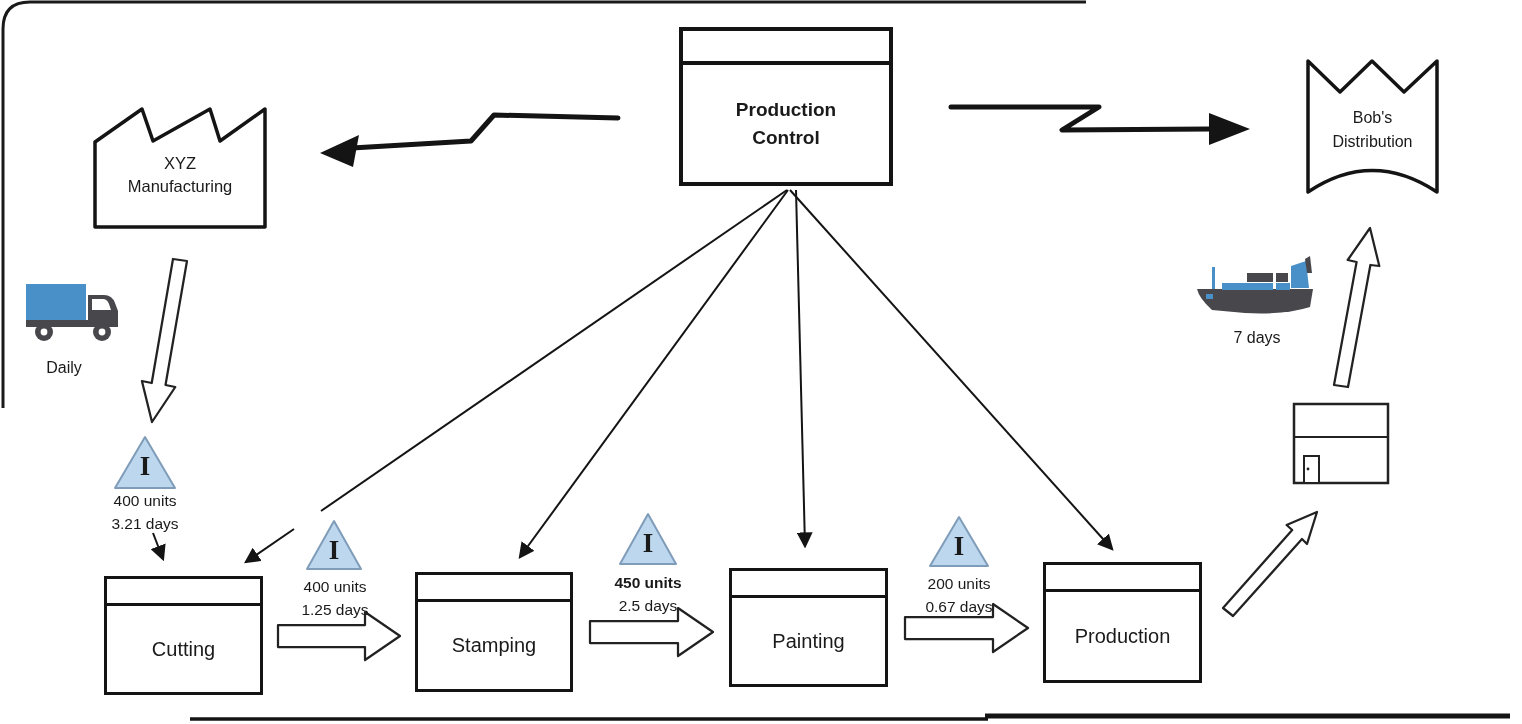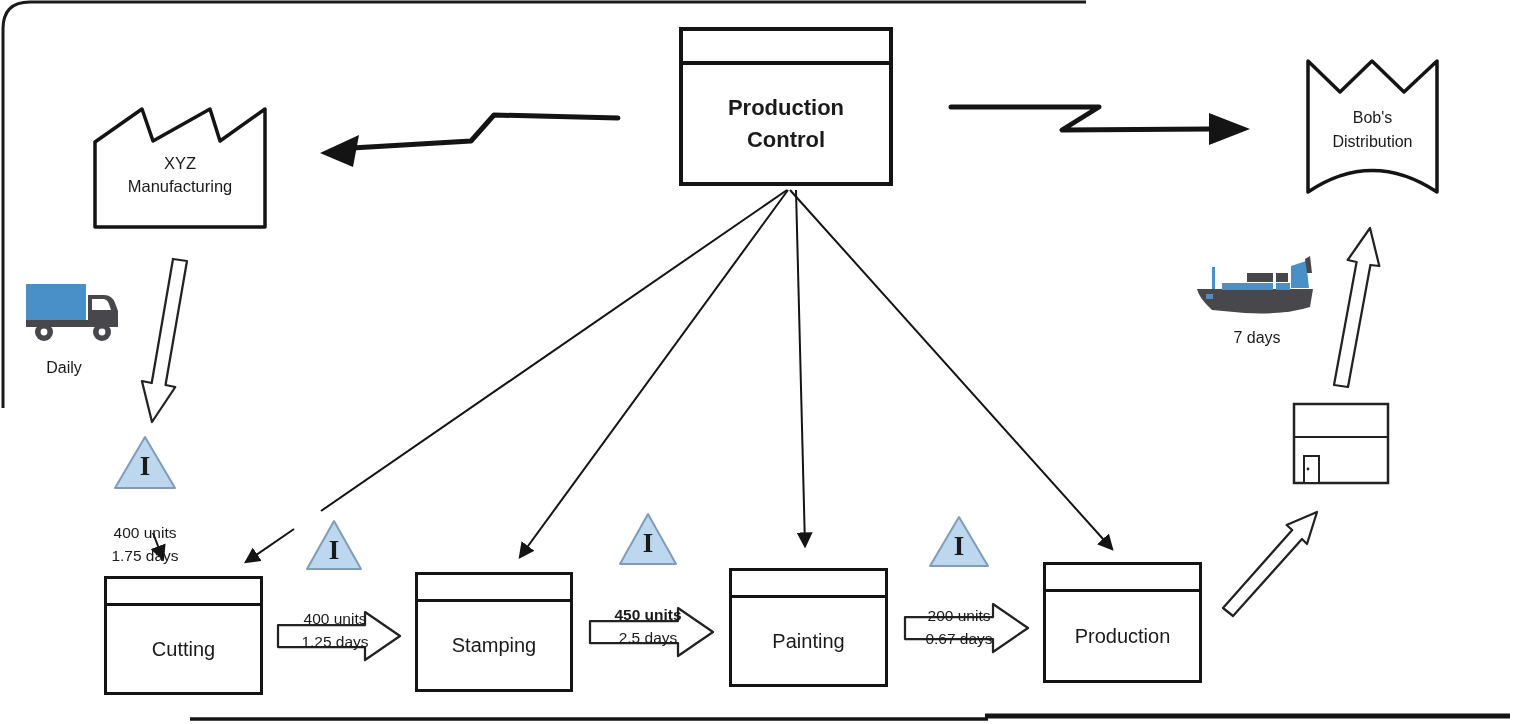--- a/index.html
+++ b/index.html
@@ -6,28 +6,28 @@
   #canvas{position:relative;width:1522px;height:724px;background:#fff;overflow:hidden;
           font-family:"Liberation Sans",sans-serif;color:#1a1a1a;}
   #diagram-svg{position:absolute;left:0;top:0;z-index:0;}
   .t{position:absolute;text-align:center;z-index:2;line-height:1.35;}
   .node{position:absolute;box-sizing:border-box;background:#fff;border:3px solid #141414;
         display:flex;flex-direction:column;z-index:1;}
   .node .band{box-sizing:border-box;border-bottom:3px solid #141414;}
   .node .lbl{flex:1;display:flex;align-items:center;justify-content:center;font-size:20px;}
   #pc-box{left:679px;top:27px;width:214px;height:159px;border-width:4px;}
   #pc-box .band{height:34px;border-bottom-width:4px;}
-  #pc-box .lbl{font-weight:bold;font-size:22px;line-height:1.45;text-align:center;padding:0 30px;}
+  #pc-box .lbl{font-weight:bold;font-size:19px;line-height:1.45;text-align:center;padding:0 30px;}
   #box-cutting{left:104px;top:576px;width:159px;height:119px;}
   #box-stamping{left:415px;top:572px;width:158px;height:120px;}
   #box-painting{left:729px;top:568px;width:159px;height:119px;}
   #box-packaging{left:1043px;top:562px;width:159px;height:121px;}
   .node .band{height:27px;}
   .inv-sym{font-family:"Liberation Serif",serif;font-size:27px;font-weight:600;}
-  .inv-txt{font-size:15.5px;line-height:21px;margin-top:32px;}
+  .inv-txt{font-size:15.5px;line-height:21px;}
 </style>
 </head>
 <body>
 
 <div id="canvas">
 
   <svg id="diagram-svg" width="1522" height="724" viewBox="0 0 1522 724">
     <defs>
       <marker id="mt" viewBox="0 0 10 10" refX="8.5" refY="5" markerWidth="8" markerHeight="8" orient="auto-start-reverse" markerUnits="strokeWidth">
         <path d="M0,0 L10,5 L0,10 Z" fill="#141414"></path>
@@ -131,21 +131,21 @@
     <div class="lbl">Production</div>
   </div>
 
   <div class="t" style="left:1315px;top:106px;width:115px;font-size:16px;line-height:24px;">Bob's Distribution</div>
   <div class="t" style="left:112px;top:152px;width:136px;font-size:16.5px;line-height:23px;">XYZ Manufacturing</div>
   <div class="t" style="left:22px;top:357px;width:84px;font-size:16px;">Daily</div>
   <div class="t" style="left:1214px;top:327px;width:86px;font-size:16px;">7 days</div>
 
   <div class="t inv-sym" style="left:127px;top:448px;width:36px;">I</div>
   <div class="t inv-txt" style="left:90px;top:490px;width:110px;">400 units</div>
-  <div class="t inv-txt" style="left:90px;top:513px;width:110px;">1.75 days</div>
+  <div class="t inv-txt" style="left:90px;top:513px;width:110px;">3.21 days</div>
 
   <div class="t inv-sym" style="left:316px;top:532px;width:36px;">I</div>
   <div class="t inv-txt" style="left:280px;top:576px;width:110px;">400 units</div>
   <div class="t inv-txt" style="left:280px;top:599px;width:110px;">1.25 days</div>
 
   <div class="t inv-sym" style="left:630px;top:525px;width:36px;">I</div>
   <div class="t inv-txt" style="left:593px;top:572px;width:110px;font-weight:bold;">450 units</div>
   <div class="t inv-txt" style="left:593px;top:595px;width:110px;">2.5 days</div>
 
   <div class="t inv-sym" style="left:941px;top:528px;width:36px;">I</div>

